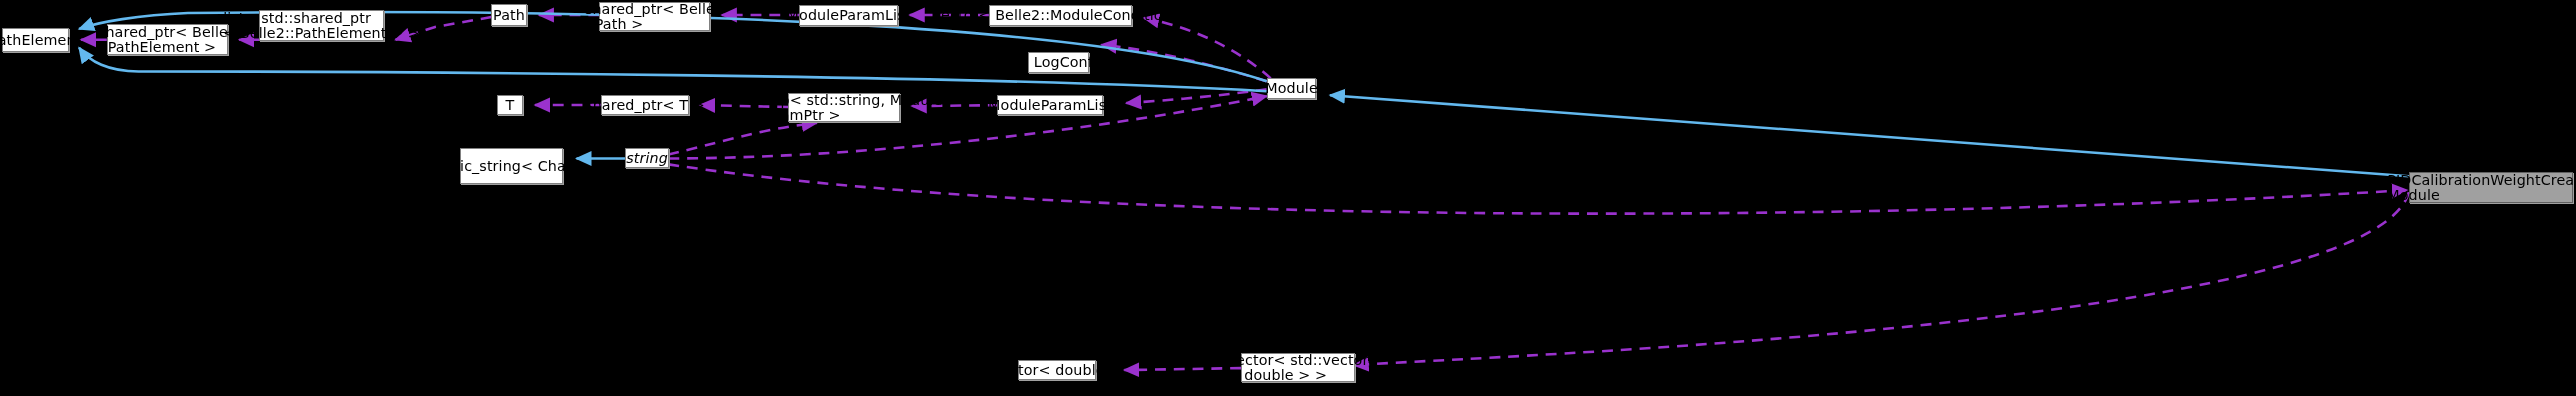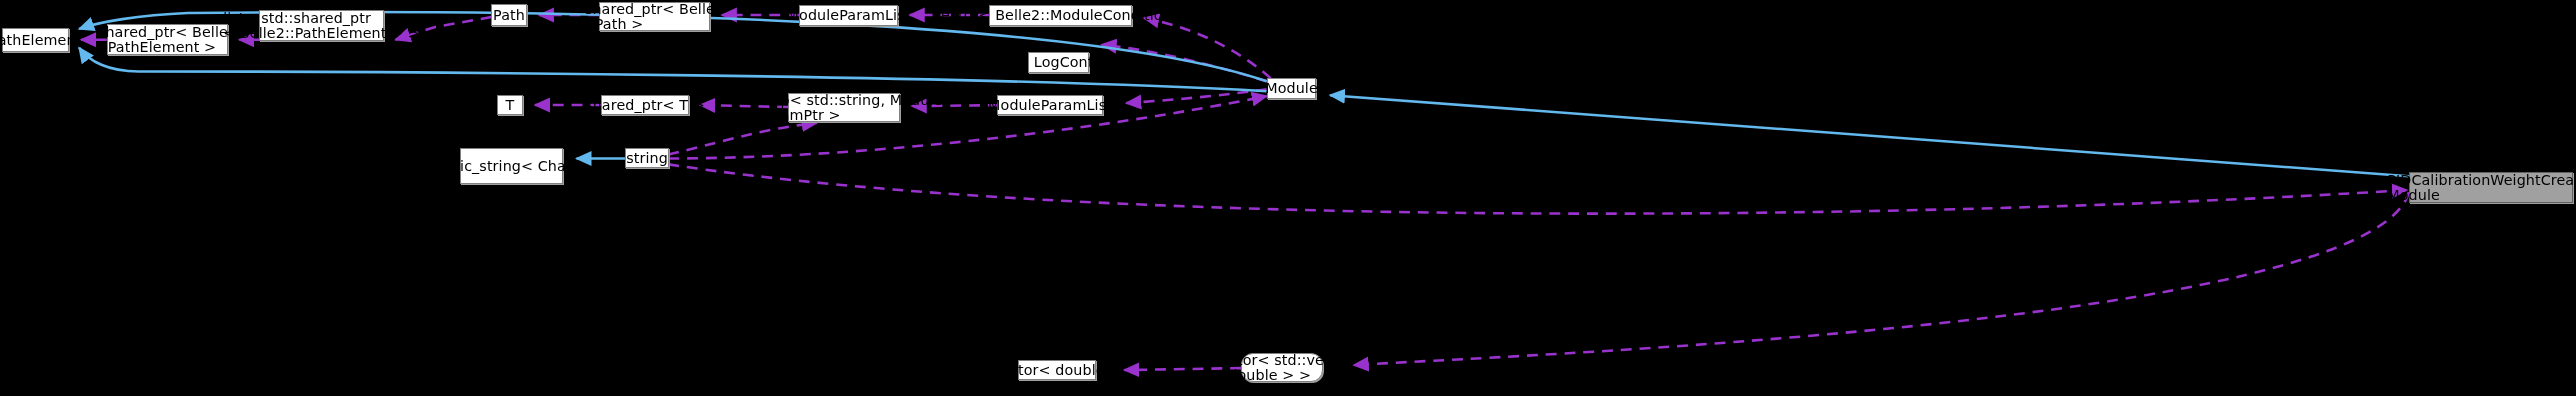--- a/index.html
+++ b/index.html
@@ -104,22 +104,22 @@
       <div class="node" style="left: 799px; top: 5px; width: 99px; height: 21px;"><span class="label">ModuleParamList</span></div>
       <div class="node" style="left: 989px; top: 5px; width: 143px; height: 21px;"><span class="label">vector&lt; Belle2::ModuleCondition &gt;</span></div>
       <div class="node" style="left: 1028px; top: 52px; width: 61px; height: 21px; padding-left: 23px;"><span class="label">LogConfig</span></div>
       <div class="node" style="left: 1267px; top: 78px; width: 49px; height: 21px;"><span class="label">Module</span></div>
       <div class="node" style="left: 497px; top: 95px; width: 26px; height: 20px;"><span class="label">T</span></div>
       <div class="node" style="left: 601px; top: 95px; width: 88px; height: 20px;"><span class="label">shared_ptr&lt; T &gt;</span></div>
       <div class="node" style="left: 788px; top: 93px; width: 112px; height: 29px; padding-left: 12px;"><span class="label">map&lt; std::string, Module
 ParamPtr &gt;</span></div>
       <div class="node" style="left: 997px; top: 95px; width: 106px; height: 20px;"><span class="label">ModuleParamList</span></div>
       <div class="node" style="left: 460px; top: 148px; width: 103px; height: 36px;"><span class="label">basic_string&lt; Char &gt;</span></div>
-      <div class="node" style="left: 625px; top: 148px; width: 44px; height: 20px;"><span class="label">string</span></div>
+      <div class="node" style="left: 625px; top: 148px; width: 44px; height: 20px; font-style: italic;"><span class="label">string</span></div>
       <div class="node" style="left: 1018px; top: 360px; width: 78px; height: 20px;"><span class="label">vector&lt; double &gt;</span></div>
-      <div class="node" style="left: 1241px; top: 353px; width: 82px; height: 29px; border-radius: 12px;"><span class="label">vector&lt; std::vector
+      <div class="node" style="left: 1241px; top: 353px; width: 114px; height: 29px;"><span class="label">vector&lt; std::vector
 &lt; double &gt; &gt;</span></div>
       <div class="node highlight" style="left: 2409px; top: 172px; width: 164px; height: 31px;"><span class="label">PIDCalibrationWeightCreator
 Module</span></div>
     </div>
 
 </div>
 
 
 </body></html>

